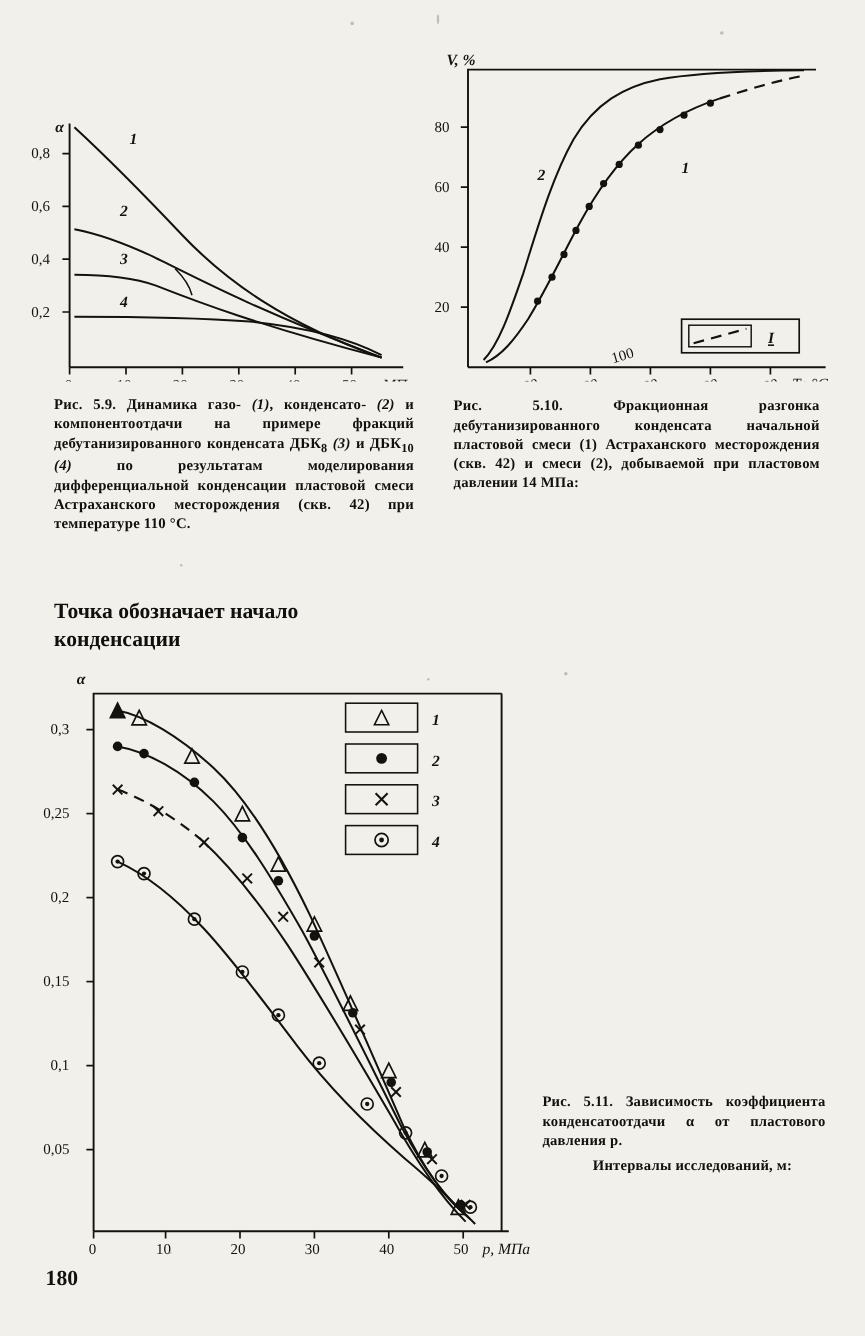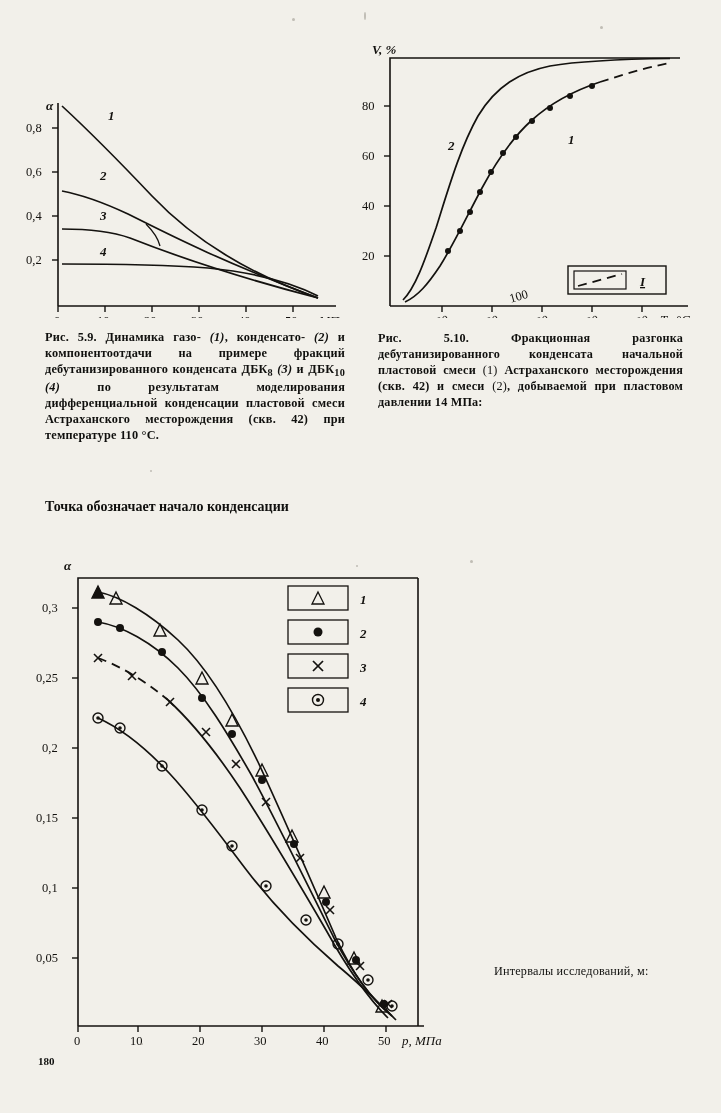--- a/index.html
+++ b/index.html
@@ -35,35 +35,35 @@
     letter-spacing:.2px;
     font-weight:bold;
   }
   .cap .it{font-style:italic;}
   .cap2{
     position:absolute;
     font-family:"Liberation Serif", serif;
     font-size:12.2px;
     line-height:1.32;
     text-align:justify;
-    font-weight:normal;
+    font-weight:bold;
     letter-spacing:.2px;
   }
   .note{
     position:absolute;
     font-family:"Liberation Serif", serif;
-    font-size:14px;
+    font-size:18px;
     font-weight:bold;
     line-height:1.3;
   }
   .pageno{
     position:absolute;
     left:38px;top:1055px;
     font-family:"Liberation Serif", serif;
-    font-size:11px;font-weight:bold;
+    font-size:18px;font-weight:bold;
   }
   .speck{position:absolute;background:#8d8a80;border-radius:50%;opacity:.5;}
 </style>
 </head>
 <body>
 
 <div class="page">
 
   <div class="fig" style="left:18px;top:48px;width:330px;height:270px;">
     <svg width="330" height="270" viewBox="0 0 330 270">
@@ -377,20 +377,24 @@
         <rect x="268" y="140" width="60" height="24" fill="none" stroke="#14120f" stroke-width="1.3"></rect>
         <g>
           <circle cx="298" cy="152" r="5.5" fill="none" stroke="#14120f" stroke-width="1.4"></circle>
           <circle cx="298" cy="152" r="2" fill="#14120f"></circle>
         </g>
         <text class="lbl-b" x="340" y="158">4</text>
       </g>
     </svg>
   </div>
 
+  <div class="cap2" style="left:452px;top:910px;width:236px;">
+    <b>Рис. 5.11. Зависимость коэффициента конденсатоотдачи</b> <span class="it">α</span>
+    <b>от пластового давления</b> <span class="it">p</span><b>.</b>
+  </div>
   <div class="cap2" style="left:452px;top:963px;width:236px;margin-left:42px;">Интервалы исследований, м:</div>
 
   <div class="pageno">180</div>
 
   <div class="speck" style="left:292px;top:18px;width:3px;height:3px;"></div>
   <div class="speck" style="left:364px;top:12px;width:2px;height:8px;"></div>
   <div class="speck" style="left:600px;top:26px;width:3px;height:3px;"></div>
   <div class="speck" style="left:150px;top:470px;width:2px;height:2px;"></div>
   <div class="speck" style="left:470px;top:560px;width:3px;height:3px;"></div>
   <div class="speck" style="left:356px;top:565px;width:2px;height:2px;"></div>

